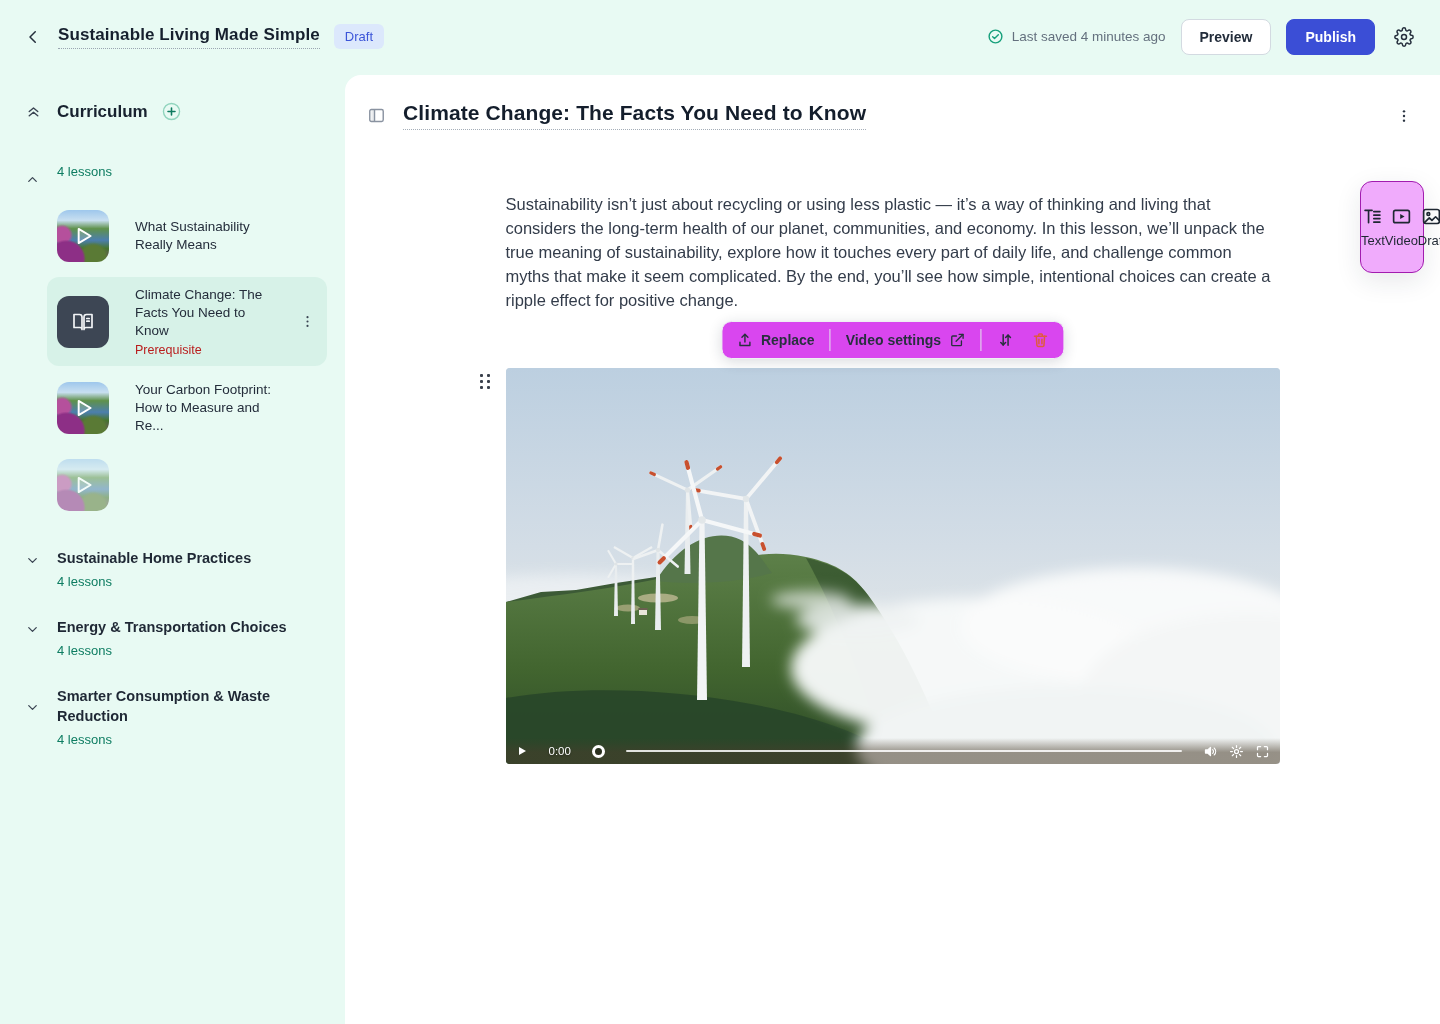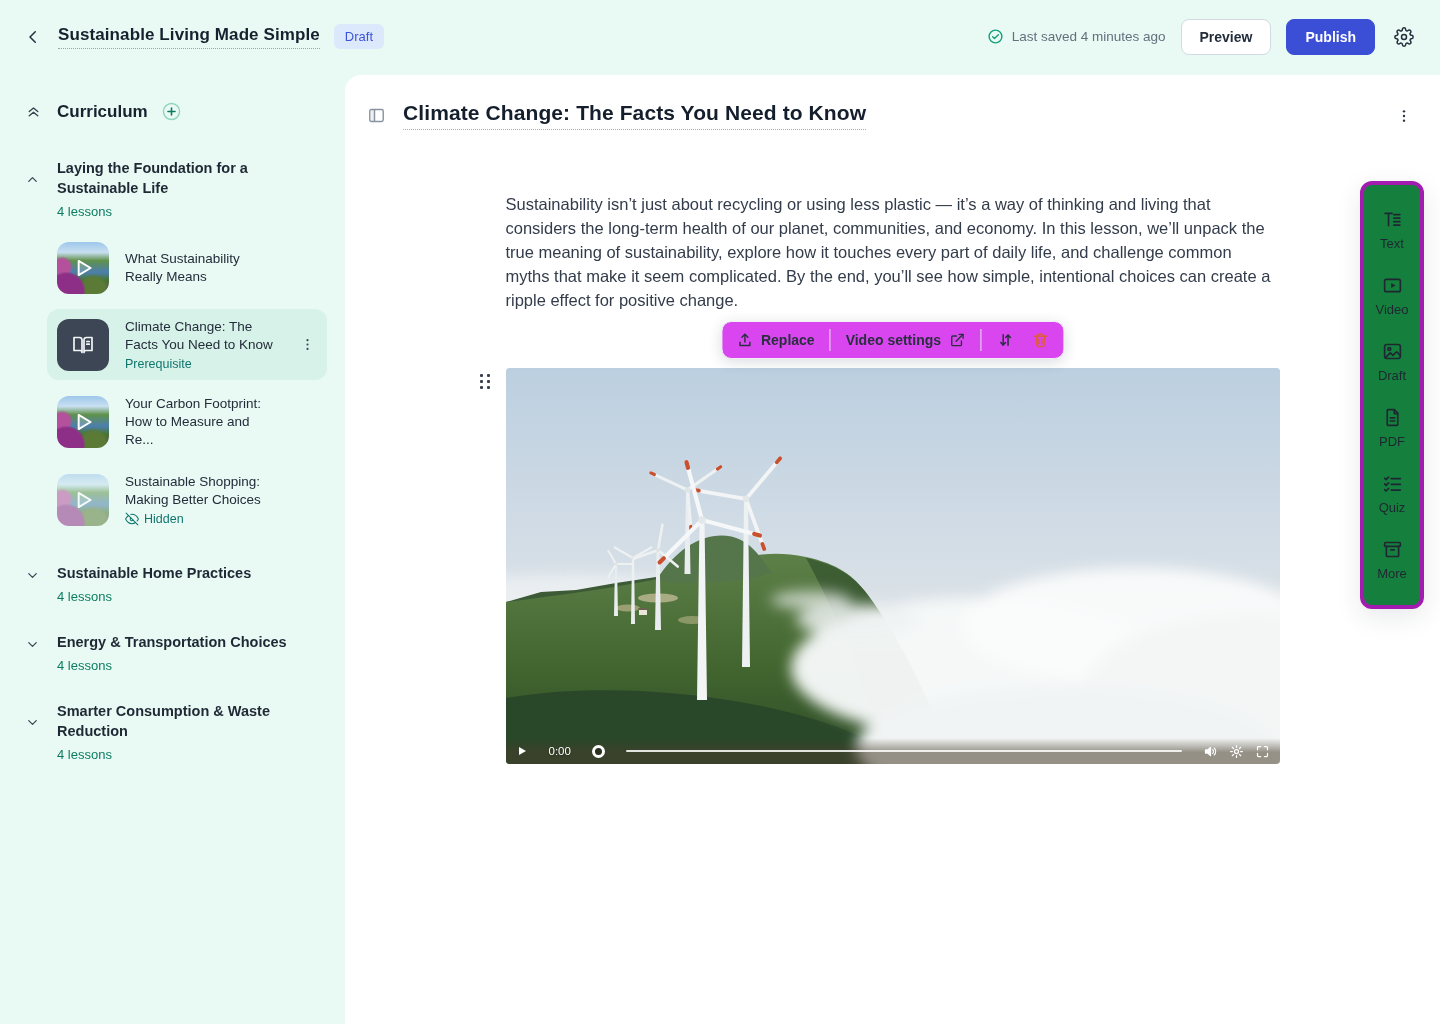--- a/index.html
+++ b/index.html
@@ -48,21 +48,21 @@
   .curriculum-header { display:flex; align-items:center; margin-bottom:36px; }
   .curriculum-header h2 { font-size:17px; font-weight:700; color:#18222f; margin-left:0; }
   .add-section-btn { background:none; border:none; cursor:pointer; margin-left:13px; padding:0; }
   .section { margin-bottom:28px; }
   .section-header { align-items:flex-start; cursor:pointer; }
   .section-header .icon-col { padding-top:5px; }
   .section-title { font-size:14.5px; font-weight:600; line-height:20px; color:#1f2835; max-width:240px; }
   .section-meta { font-size:13px; color:#0d7c61; margin-top:6px; font-weight:500; }
   .lessons { margin-top:14px; display:flex; flex-direction:column; gap:6px; }
   .lesson {
-    display:flex; align-items:center; gap:16px;
+    display:flex; align-items:center; gap:26px;
     padding:9px 10px; margin-left:29px; border-radius:12px; cursor:pointer;
   }
   .lesson.selected { background:#d7f2e8; }
   .thumb {
     width:52px; height:52px; border-radius:12px; flex:none; position:relative; overflow:hidden;
   }
   .thumb-scene {
     background:
       radial-gradient(circle at 18% 94%, #8d2f86 0 26%, rgba(141,47,134,0) 30%),
       radial-gradient(circle at 70% 92%, #5a7a35 0 20%, rgba(90,122,53,0) 26%),
@@ -72,21 +72,21 @@
   .thumb.dimmed { opacity:.55; }
   .thumb .play-ov {
     position:absolute; inset:0; display:flex; align-items:center; justify-content:center;
   }
   .lesson-icon-box {
     width:52px; height:52px; border-radius:12px; flex:none; background:#3d4654;
     display:flex; align-items:center; justify-content:center; color:#f2f4f6;
   }
   .lesson-text { flex:1; min-width:0; }
   .lesson-title { font-size:13.5px; font-weight:500; line-height:18px; color:#242d3b; max-width:150px; }
-  .lesson-meta { font-size:12.5px; color:#0f766e; margin-top:3px; display:flex; align-items:center; gap:5px; }
+  .lesson-meta { font-size:12.5px; color:#b91c1c; margin-top:3px; display:flex; align-items:center; gap:5px; }
   .lesson-kebab { background:none; border:none; cursor:pointer; color:#3a4452; padding:2px; flex:none; }
 
   
   .main {
     position:absolute; top:75px; left:345px; right:0; bottom:0;
     background:#fff; border-radius:16px 0 0 0;
   }
   .lesson-header { display:flex; align-items:center; padding:26px 24px 0 18px; }
   .lesson-header h1 {
     font-size:21px; font-weight:700; color:#141e2c; margin-left:13px; letter-spacing:.1px;
@@ -134,23 +134,23 @@
     width:13px; height:13px; border:3px solid #fff; border-radius:50%;
     background:rgba(0,0,0,.25); flex:none; cursor:pointer;
   }
   .player-track { flex:1; height:2px; background:rgba(255,255,255,.85); border-radius:1px; cursor:pointer; }
   .player-right { display:flex; align-items:center; gap:11px; }
   .player-bar .icon-btn { color:#fff; padding:0; }
 
   
   .palette {
     position:absolute; top:181px; right:16px; width:64px;
-    background:#15803d; border:4px solid #a21caf; border-radius:12px;
+    background:#f0abfc; border:1px solid #a21caf; border-radius:12px;
     box-shadow:0 8px 26px rgba(25,40,60,.10);
-    padding:12px 0; display:flex; flex-direction:column;
+    padding:12px 0; display:flex; flex-direction:row;
   }
   .palette-item {
     background:none; border:none; cursor:pointer; font-family:inherit;
     display:flex; flex-direction:column; align-items:center; gap:6px;
     padding:12px 0; color:#1e2732;
   }
   .palette-item span { font-size:13px; font-weight:500; }
 </style>
 </head>
 <body>
@@ -215,21 +215,20 @@
   <div class="section">
     <div class="row section-header">
       <div class="icon-col" style="padding-top:14px">
         <span>
           <svg width="15" height="15" viewBox="0 0 24 24" fill="none" stroke="currentColor" stroke-width="2" stroke-linecap="round" stroke-linejoin="round">
               <path d="M6 15l6-6 6 6"></path>
             </svg>
         </span>
       </div>
       <div class="text-col">
-        <div class="section-title">Laying the Foundation for a Sustainable Life</div>
         <div class="section-meta">4 lessons</div>
       </div>
     </div>
 
     <div class="lessons">
       <div class="lesson">
         <div class="thumb thumb-scene">
           <span class="play-ov">
             <svg width="26" height="26" viewBox="0 0 24 24">
                 <path d="M8 5.5l11 6.5-11 6.5z" fill="rgba(255,255,255,.18)" stroke="#fff" stroke-width="1.8" stroke-linejoin="round"></path>
@@ -279,32 +278,20 @@
         </div>
       </div>
 
       <div class="lesson">
         <div class="thumb thumb-scene dimmed">
           <span class="play-ov">
             <svg width="26" height="26" viewBox="0 0 24 24">
                 <path d="M8 5.5l11 6.5-11 6.5z" fill="rgba(255,255,255,.18)" stroke="#fff" stroke-width="1.8" stroke-linejoin="round"></path>
               </svg>
           </span>
-        </div>
-        <div class="lesson-text">
-          <div class="lesson-title">Sustainable Shopping: Making Better Choices</div>
-          <div class="lesson-meta">
-            <span>
-              <svg width="14" height="14" viewBox="0 0 24 24" fill="none" stroke="currentColor" stroke-width="1.8" stroke-linecap="round" stroke-linejoin="round">
-                  <path d="M17.94 17.94A10.07 10.07 0 0 1 12 20c-7 0-11-8-11-8a18.45 18.45 0 0 1 5.06-5.94M9.9 4.24A9.12 9.12 0 0 1 12 4c7 0 11 8 11 8a18.5 18.5 0 0 1-2.16 3.19m-6.72-1.07a3 3 0 1 1-4.24-4.24"></path>
-                  <path d="M2 2l20 20"></path>
-                </svg>
-            </span>
-            <span>Hidden</span>
-          </div>
         </div>
       </div>
     </div>
   </div>
 
   <div class="section" style="margin-top:24px">
     <div class="row section-header">
       <div class="icon-col" style="padding-top:5px">
         <span>
           <svg width="15" height="15" viewBox="0 0 24 24" fill="none" stroke="currentColor" stroke-width="2" stroke-linecap="round" stroke-linejoin="round">

